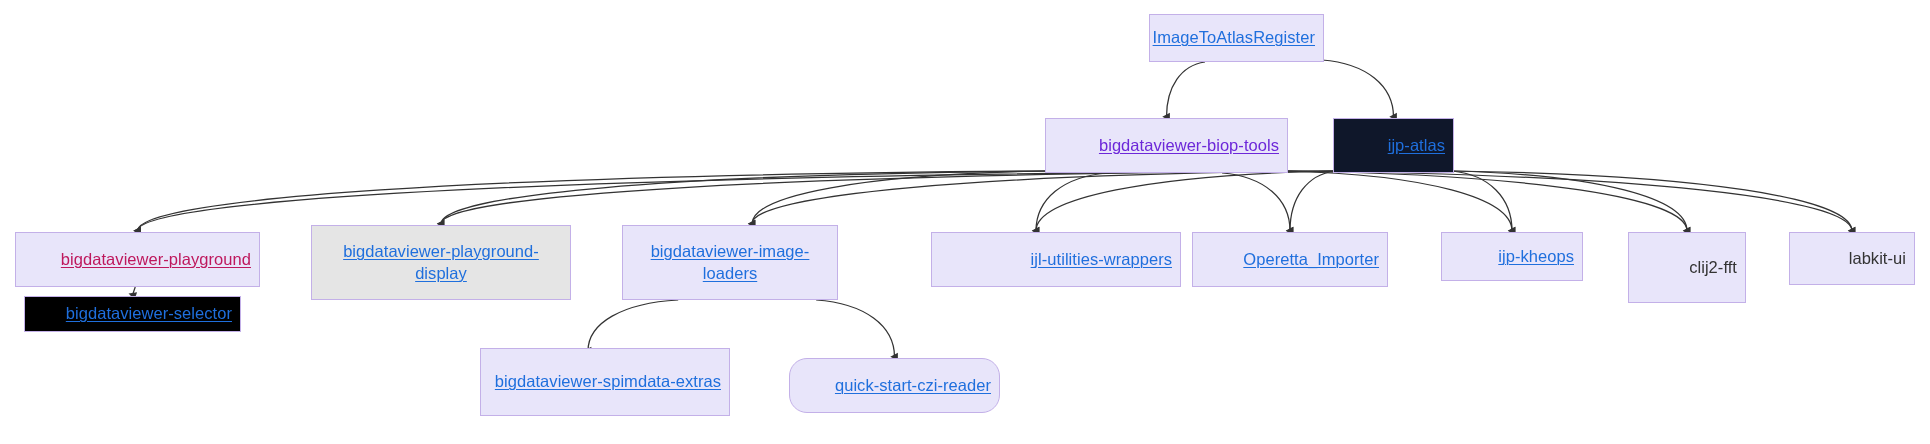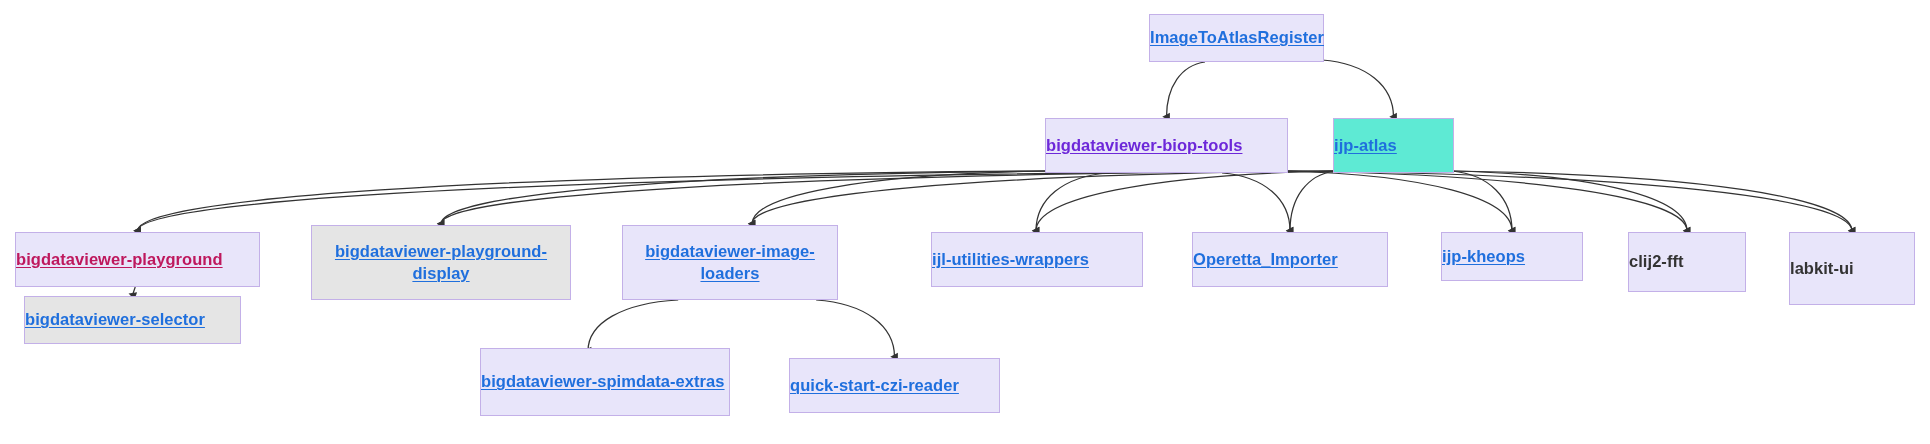--- a/index.html
+++ b/index.html
@@ -26,25 +26,24 @@
     height: 444px;
     pointer-events: none;
   }
   .node {
     position: absolute;
     box-sizing: border-box;
     background: #e8e5fa;
     border: 1.6px solid #c3b0e8;
     display: flex;
     align-items: center;
-    justify-content: flex-start;
+    justify-content: flex-end;
     text-align: center;
-    padding: 2px 0;
+    padding: 2px 8px;
     z-index: 2;
-    font-weight: bold;
   }
   .node-label {
     font-size: 16.5px;
     line-height: 1.32;
     letter-spacing: 0.05px;
     word-break: normal;
   }
   .node-label.link {
     color: #1f6fdd;
     text-decoration: underline;
@@ -91,50 +90,50 @@
         <path d="M816.125,300 C864.7175,303.42 894.5,325.65 894.5,357" marker-end="url(#arrow)"></path>
       </g>
   </svg>
   <div id="node-layer">
       <div class="node" style="left: 1149px; top: 14px; width: 175px; height: 48px; background: rgb(232, 229, 250); border-color: rgb(195, 176, 232);">
         <span class="node-label link" style="color: rgb(31, 111, 221);">ImageToAtlasRegister</span>
       </div>
       <div class="node" style="left: 1045px; top: 118px; width: 243px; height: 55px; background: rgb(232, 229, 250); border-color: rgb(195, 176, 232);">
         <span class="node-label link" style="color: #6d28d9;">bigdataviewer-biop-tools</span>
       </div>
-      <div class="node" style="left: 1333px; top: 118px; width: 121px; height: 55px; background: #5eead4; border-color: rgb(195, 176, 232);">
+      <div class="node" style="left: 1333px; top: 118px; width: 121px; height: 55px; background: #0f172a; border-color: rgb(195, 176, 232);">
         <span class="node-label link" style="color: rgb(31, 111, 221);">ijp-atlas</span>
       </div>
       <div class="node" style="left: 15px; top: 232px; width: 245px; height: 55px; background: rgb(232, 229, 250); border-color: rgb(195, 176, 232);">
         <span class="node-label link" style="color: #be185d;">bigdataviewer-playground</span>
       </div>
       <div class="node" style="left: 311px; top: 225px; width: 260px; height: 75px; background: #e5e5e5; border-color: rgb(195, 176, 232);">
         <span class="node-label link" style="color: rgb(31, 111, 221);">bigdataviewer-playground-display</span>
       </div>
       <div class="node" style="left: 622px; top: 225px; width: 216px; height: 75px; background: rgb(232, 229, 250); border-color: rgb(195, 176, 232);">
         <span class="node-label link" style="color: rgb(31, 111, 221);">bigdataviewer-image-loaders</span>
       </div>
-      <div class="node" style="left: 931px; top: 232px; width: 212px; height: 55px; background: rgb(232, 229, 250); border-color: rgb(195, 176, 232);">
+      <div class="node" style="left: 931px; top: 232px; width: 250px; height: 55px; background: rgb(232, 229, 250); border-color: rgb(195, 176, 232);">
         <span class="node-label link" style="color: rgb(31, 111, 221);">ijl-utilities-wrappers</span>
       </div>
       <div class="node" style="left: 1192px; top: 232px; width: 196px; height: 55px; background: rgb(232, 229, 250); border-color: rgb(195, 176, 232);">
         <span class="node-label link" style="color: rgb(31, 111, 221);">Operetta_Importer</span>
       </div>
       <div class="node" style="left: 1441px; top: 232px; width: 142px; height: 49px; background: rgb(232, 229, 250); border-color: rgb(195, 176, 232);">
         <span class="node-label link" style="color: rgb(31, 111, 221);">ijp-kheops</span>
       </div>
-      <div class="node" style="left: 1628px; top: 232px; width: 118px; height: 60px; background: rgb(232, 229, 250); border-color: rgb(195, 176, 232);">
+      <div class="node" style="left: 1628px; top: 232px; width: 118px; height: 71px; background: rgb(232, 229, 250); border-color: rgb(195, 176, 232);">
         <span class="node-label plain" style="color: rgb(51, 51, 51);">clij2-fft</span>
       </div>
-      <div class="node" style="left: 1789px; top: 232px; width: 126px; height: 73px; background: rgb(232, 229, 250); border-color: rgb(195, 176, 232);">
+      <div class="node" style="left: 1789px; top: 232px; width: 126px; height: 53px; background: rgb(232, 229, 250); border-color: rgb(195, 176, 232);">
         <span class="node-label plain" style="color: rgb(51, 51, 51);">labkit-ui</span>
       </div>
-      <div class="node" style="left: 24px; top: 296px; width: 217px; height: 48px; background: #e5e5e5; border-color: rgb(195, 176, 232);">
+      <div class="node" style="left: 24px; top: 296px; width: 217px; height: 36px; background: #000000; border-color: rgb(195, 176, 232);">
         <span class="node-label link" style="color: rgb(31, 111, 221);">bigdataviewer-selector</span>
       </div>
       <div class="node" style="left: 463px; top: 348px; width: 250px; height: 68px; background: rgb(232, 229, 250); border-color: rgb(195, 176, 232); margin-left: 17px;">
         <span class="node-label link" style="color: rgb(31, 111, 221);">bigdataviewer-spimdata-extras</span>
       </div>
-      <div class="node" style="left: 789px; top: 358px; width: 211px; height: 55px; background: rgb(232, 229, 250); border-color: rgb(195, 176, 232);">
+      <div class="node" style="left: 789px; top: 358px; width: 211px; height: 55px; background: rgb(232, 229, 250); border-color: rgb(195, 176, 232); border-radius: 18px;">
         <span class="node-label link" style="color: rgb(31, 111, 221);">quick-start-czi-reader</span>
       </div>
     </div>
 </div>
 
 </body></html>

